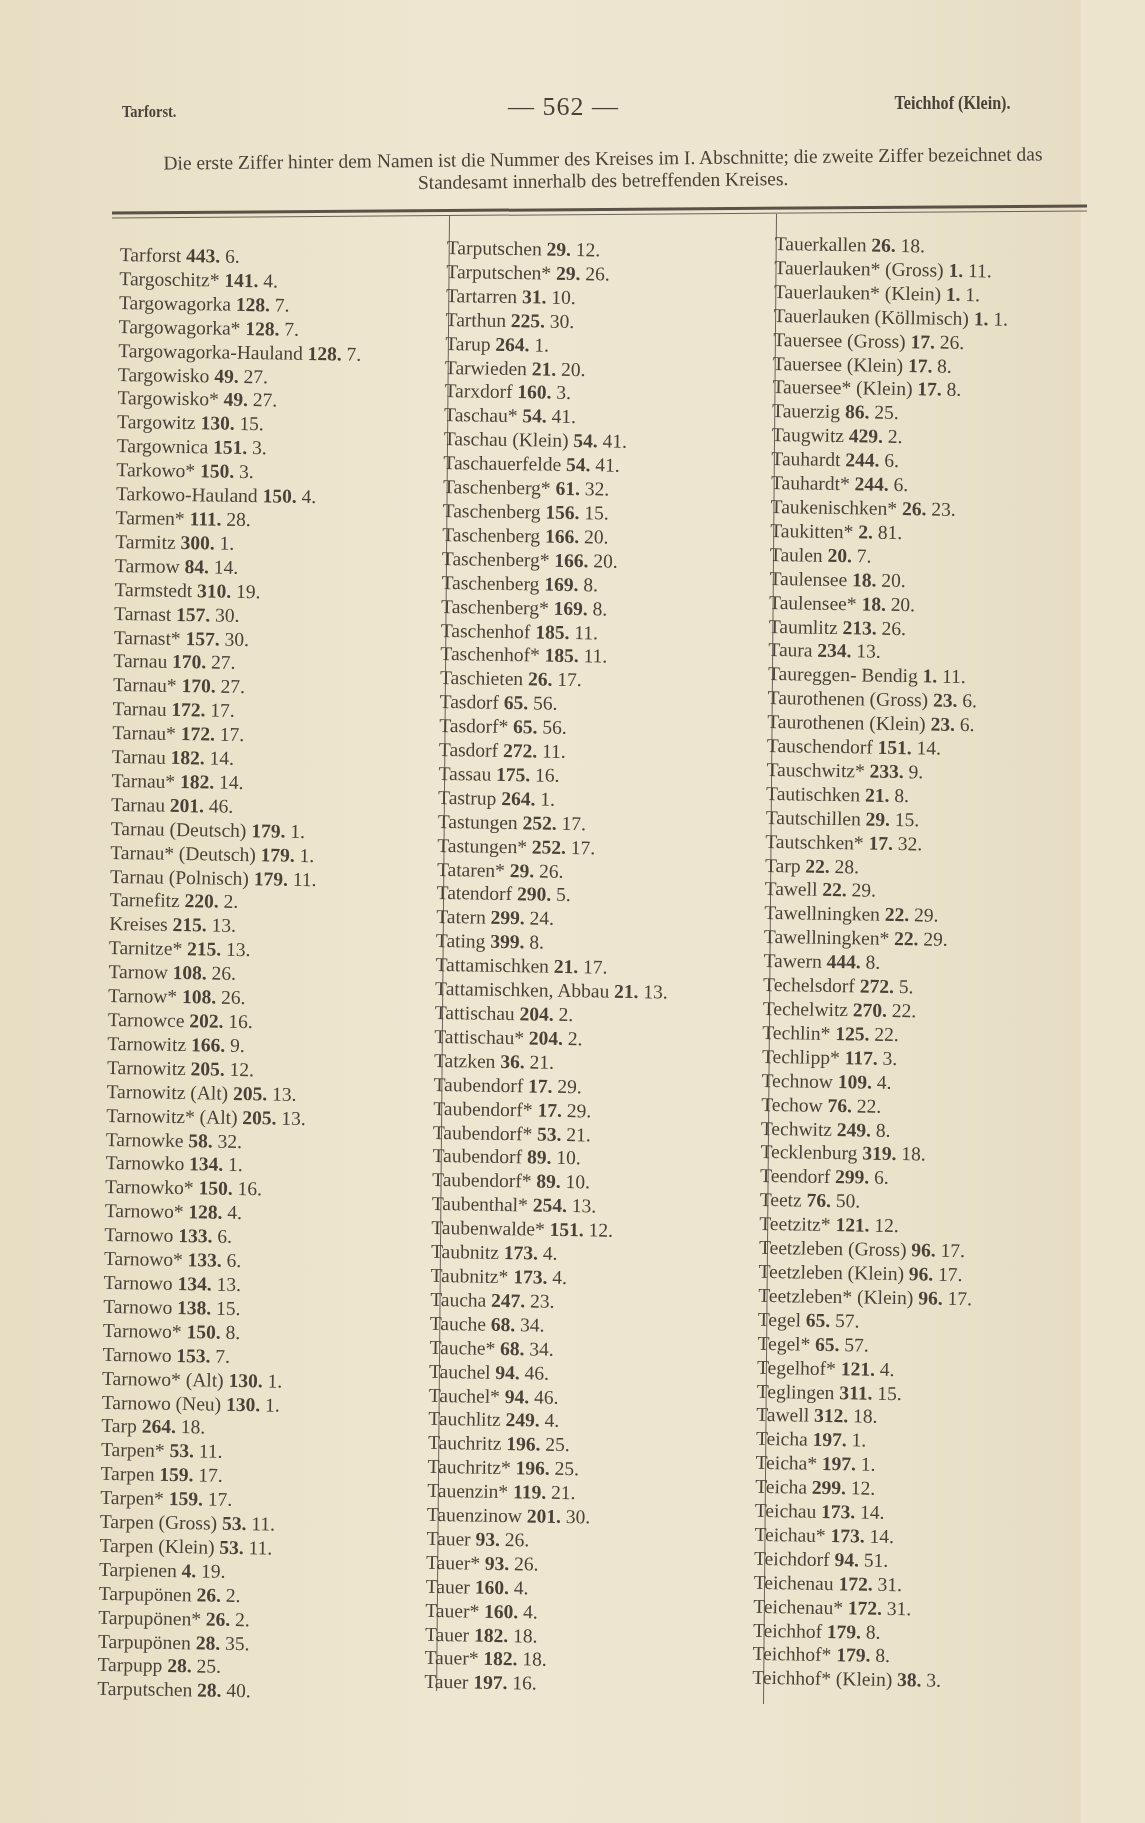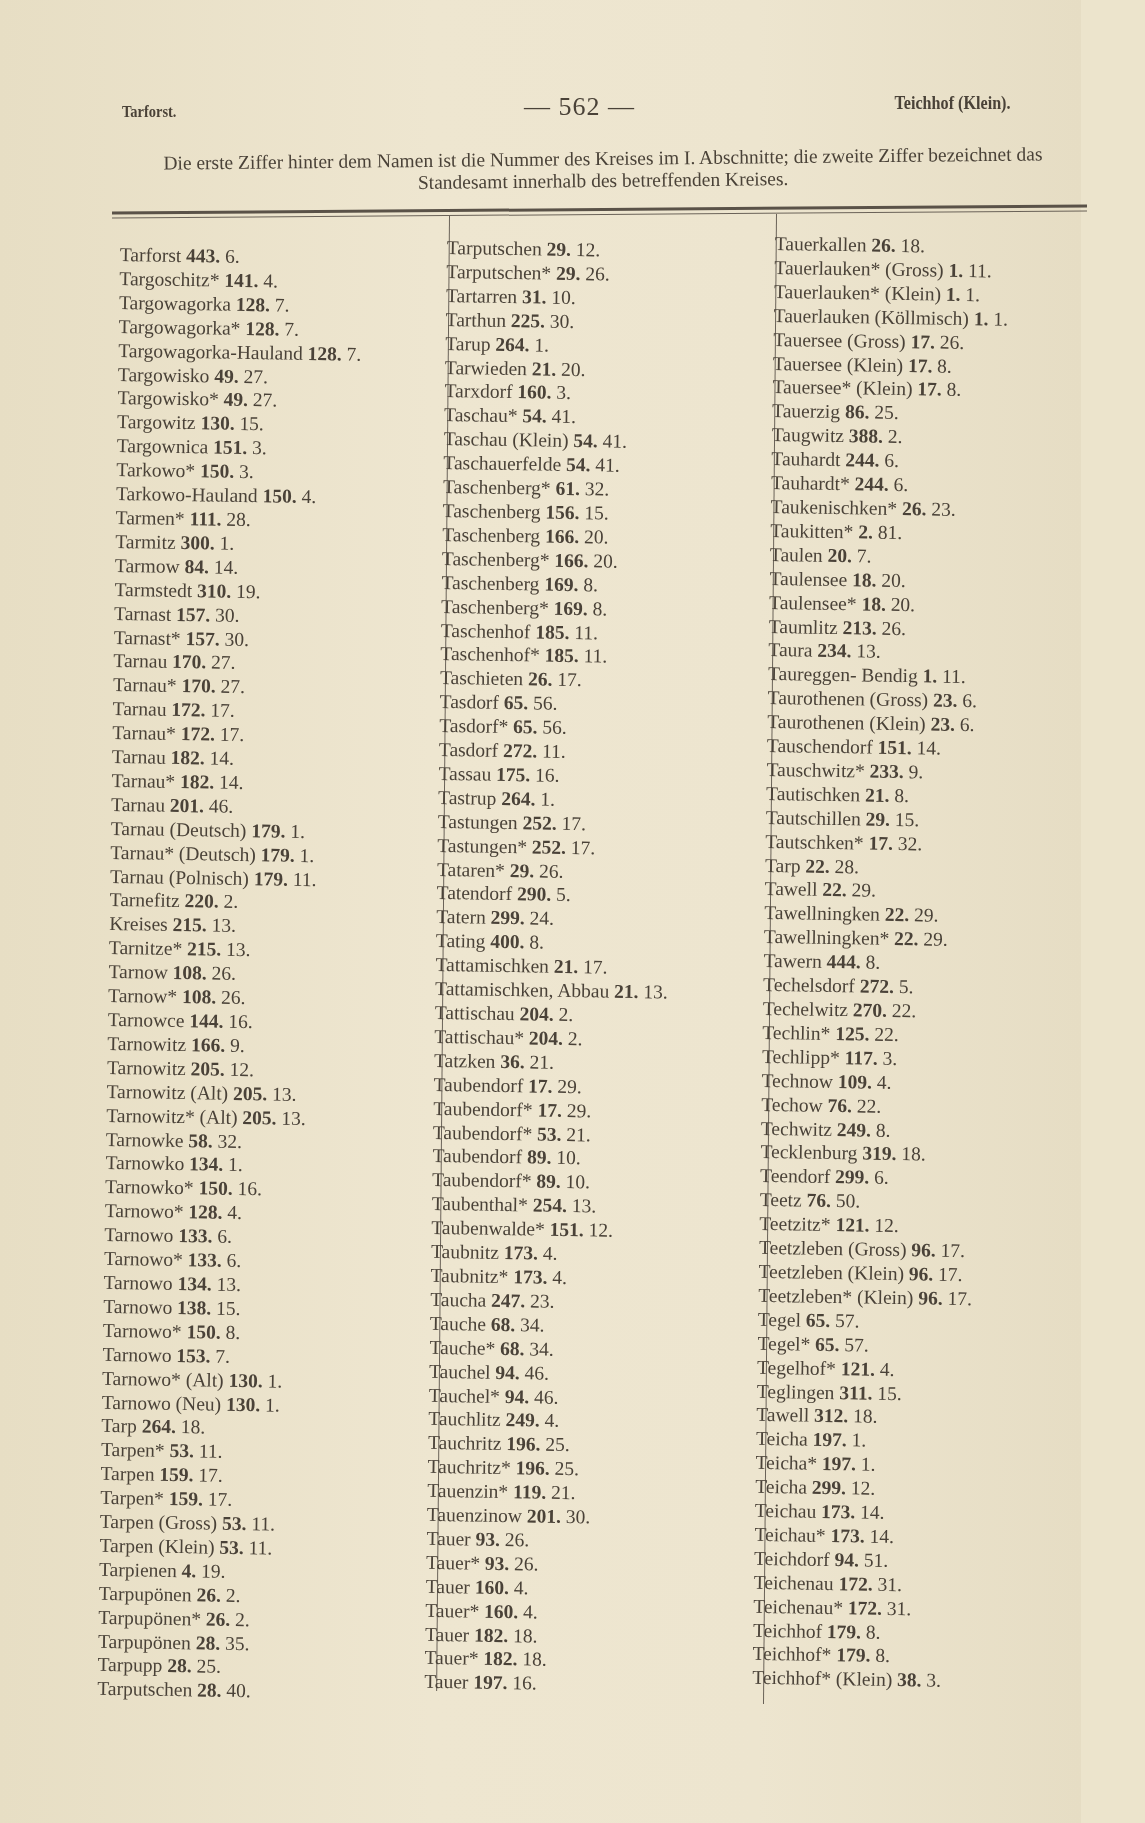--- a/index.html
+++ b/index.html
@@ -12,21 +12,21 @@
     overflow: hidden;
   }
   .page {
     position: absolute; left: 0; top: 0; width: 1081px; height: 1823px;
     background: linear-gradient(90deg, #e7dec4 0%, #eee6d0 40%, #ede5cf 70%, #e6ddc4 100%);
   }
   .running-head {
     position: absolute; top: 92px; left: 122px; right: 70px; height: 40px;
   }
   .rh-left { position: absolute; left: 0; top: 10px; font-size: 17px; font-weight: bold; transform: scaleX(0.85); transform-origin: left; }
-  .rh-center { position: absolute; left: 402px; top: 0; font-size: 26px; letter-spacing: 1px; }
+  .rh-center { position: absolute; left: 386px; top: 0; font-size: 26px; letter-spacing: 1px; }
   .rh-right { position: absolute; right: 0; top: 0; font-size: 19px; font-weight: bold; transform: scaleX(0.85); transform-origin: right; }
   .preface {
     position: absolute; top: 148px; left: 118px; width: 970px;
     text-align: center; font-size: 19.5px; line-height: 22px;
     transform: rotate(-0.6deg);
   }
   .rule-thick {
     position: absolute; top: 208px; left: 112px; width: 975px; height: 3px;
     background: #5a5248; transform: rotate(-0.4deg);
   }
@@ -95,21 +95,21 @@
       <span class="entry"><span>Tarnau*</span> <span class="num1">182.</span> <span>14.</span></span>
       <span class="entry"><span>Tarnau</span> <span class="num1">201.</span> <span>46.</span></span>
       <span class="entry"><span>Tarnau (Deutsch)</span> <span class="num1">179.</span> <span>1.</span></span>
       <span class="entry"><span>Tarnau* (Deutsch)</span> <span class="num1">179.</span> <span>1.</span></span>
       <span class="entry"><span>Tarnau (Polnisch)</span> <span class="num1">179.</span> <span>11.</span></span>
       <span class="entry"><span>Tarnefitz</span> <span class="num1">220.</span> <span>2.</span></span>
       <span class="entry"><span>Kreises</span> <span class="num1">215.</span> <span>13.</span></span>
       <span class="entry"><span>Tarnitze*</span> <span class="num1">215.</span> <span>13.</span></span>
       <span class="entry"><span>Tarnow</span> <span class="num1">108.</span> <span>26.</span></span>
       <span class="entry"><span>Tarnow*</span> <span class="num1">108.</span> <span>26.</span></span>
-      <span class="entry"><span>Tarnowce</span> <span class="num1">144.</span> <span>16.</span></span>
+      <span class="entry"><span>Tarnowce</span> <span class="num1">202.</span> <span>16.</span></span>
       <span class="entry"><span>Tarnowitz</span> <span class="num1">166.</span> <span>9.</span></span>
       <span class="entry"><span>Tarnowitz</span> <span class="num1">205.</span> <span>12.</span></span>
       <span class="entry"><span>Tarnowitz (Alt)</span> <span class="num1">205.</span> <span>13.</span></span>
       <span class="entry"><span>Tarnowitz* (Alt)</span> <span class="num1">205.</span> <span>13.</span></span>
       <span class="entry"><span>Tarnowke</span> <span class="num1">58.</span> <span>32.</span></span>
       <span class="entry"><span>Tarnowko</span> <span class="num1">134.</span> <span>1.</span></span>
       <span class="entry"><span>Tarnowko*</span> <span class="num1">150.</span> <span>16.</span></span>
       <span class="entry"><span>Tarnowo*</span> <span class="num1">128.</span> <span>4.</span></span>
       <span class="entry"><span>Tarnowo</span> <span class="num1">133.</span> <span>6.</span></span>
       <span class="entry"><span>Tarnowo*</span> <span class="num1">133.</span> <span>6.</span></span>
@@ -155,21 +155,21 @@
       <span class="entry"><span>Tasdorf</span> <span class="num1">65.</span> <span>56.</span></span>
       <span class="entry"><span>Tasdorf*</span> <span class="num1">65.</span> <span>56.</span></span>
       <span class="entry"><span>Tasdorf</span> <span class="num1">272.</span> <span>11.</span></span>
       <span class="entry"><span>Tassau</span> <span class="num1">175.</span> <span>16.</span></span>
       <span class="entry"><span>Tastrup</span> <span class="num1">264.</span> <span>1.</span></span>
       <span class="entry"><span>Tastungen</span> <span class="num1">252.</span> <span>17.</span></span>
       <span class="entry"><span>Tastungen*</span> <span class="num1">252.</span> <span>17.</span></span>
       <span class="entry"><span>Tataren*</span> <span class="num1">29.</span> <span>26.</span></span>
       <span class="entry"><span>Tatendorf</span> <span class="num1">290.</span> <span>5.</span></span>
       <span class="entry"><span>Tatern</span> <span class="num1">299.</span> <span>24.</span></span>
-      <span class="entry"><span>Tating</span> <span class="num1">400.</span> <span>8.</span></span>
+      <span class="entry"><span>Tating</span> <span class="num1">399.</span> <span>8.</span></span>
       <span class="entry"><span>Tattamischken</span> <span class="num1">21.</span> <span>17.</span></span>
       <span class="entry"><span>Tattamischken, Abbau</span> <span class="num1">21.</span> <span>13.</span></span>
       <span class="entry"><span>Tattischau</span> <span class="num1">204.</span> <span>2.</span></span>
       <span class="entry"><span>Tattischau*</span> <span class="num1">204.</span> <span>2.</span></span>
       <span class="entry"><span>Tatzken</span> <span class="num1">36.</span> <span>21.</span></span>
       <span class="entry"><span>Taubendorf</span> <span class="num1">17.</span> <span>29.</span></span>
       <span class="entry"><span>Taubendorf*</span> <span class="num1">17.</span> <span>29.</span></span>
       <span class="entry"><span>Taubendorf*</span> <span class="num1">53.</span> <span>21.</span></span>
       <span class="entry"><span>Taubendorf</span> <span class="num1">89.</span> <span>10.</span></span>
       <span class="entry"><span>Taubendorf*</span> <span class="num1">89.</span> <span>10.</span></span>
@@ -197,21 +197,21 @@
     </div>
   <div class="col col-3">
       <span class="entry"><span>Tauerkallen</span> <span class="num1">26.</span> <span>18.</span></span>
       <span class="entry"><span>Tauerlauken* (Gross)</span> <span class="num1">1.</span> <span>11.</span></span>
       <span class="entry"><span>Tauerlauken* (Klein)</span> <span class="num1">1.</span> <span>1.</span></span>
       <span class="entry"><span>Tauerlauken (Köllmisch)</span> <span class="num1">1.</span> <span>1.</span></span>
       <span class="entry"><span>Tauersee (Gross)</span> <span class="num1">17.</span> <span>26.</span></span>
       <span class="entry"><span>Tauersee (Klein)</span> <span class="num1">17.</span> <span>8.</span></span>
       <span class="entry"><span>Tauersee* (Klein)</span> <span class="num1">17.</span> <span>8.</span></span>
       <span class="entry"><span>Tauerzig</span> <span class="num1">86.</span> <span>25.</span></span>
-      <span class="entry"><span>Taugwitz</span> <span class="num1">388.</span> <span>2.</span></span>
+      <span class="entry"><span>Taugwitz</span> <span class="num1">429.</span> <span>2.</span></span>
       <span class="entry"><span>Tauhardt</span> <span class="num1">244.</span> <span>6.</span></span>
       <span class="entry"><span>Tauhardt*</span> <span class="num1">244.</span> <span>6.</span></span>
       <span class="entry"><span>Taukenischken*</span> <span class="num1">26.</span> <span>23.</span></span>
       <span class="entry"><span>Taukitten*</span> <span class="num1">2.</span> <span>81.</span></span>
       <span class="entry"><span>Taulen</span> <span class="num1">20.</span> <span>7.</span></span>
       <span class="entry"><span>Taulensee</span> <span class="num1">18.</span> <span>20.</span></span>
       <span class="entry"><span>Taulensee*</span> <span class="num1">18.</span> <span>20.</span></span>
       <span class="entry"><span>Taumlitz</span> <span class="num1">213.</span> <span>26.</span></span>
       <span class="entry"><span>Taura</span> <span class="num1">234.</span> <span>13.</span></span>
       <span class="entry"><span>Taureggen- Bendig</span> <span class="num1">1.</span> <span>11.</span></span>

